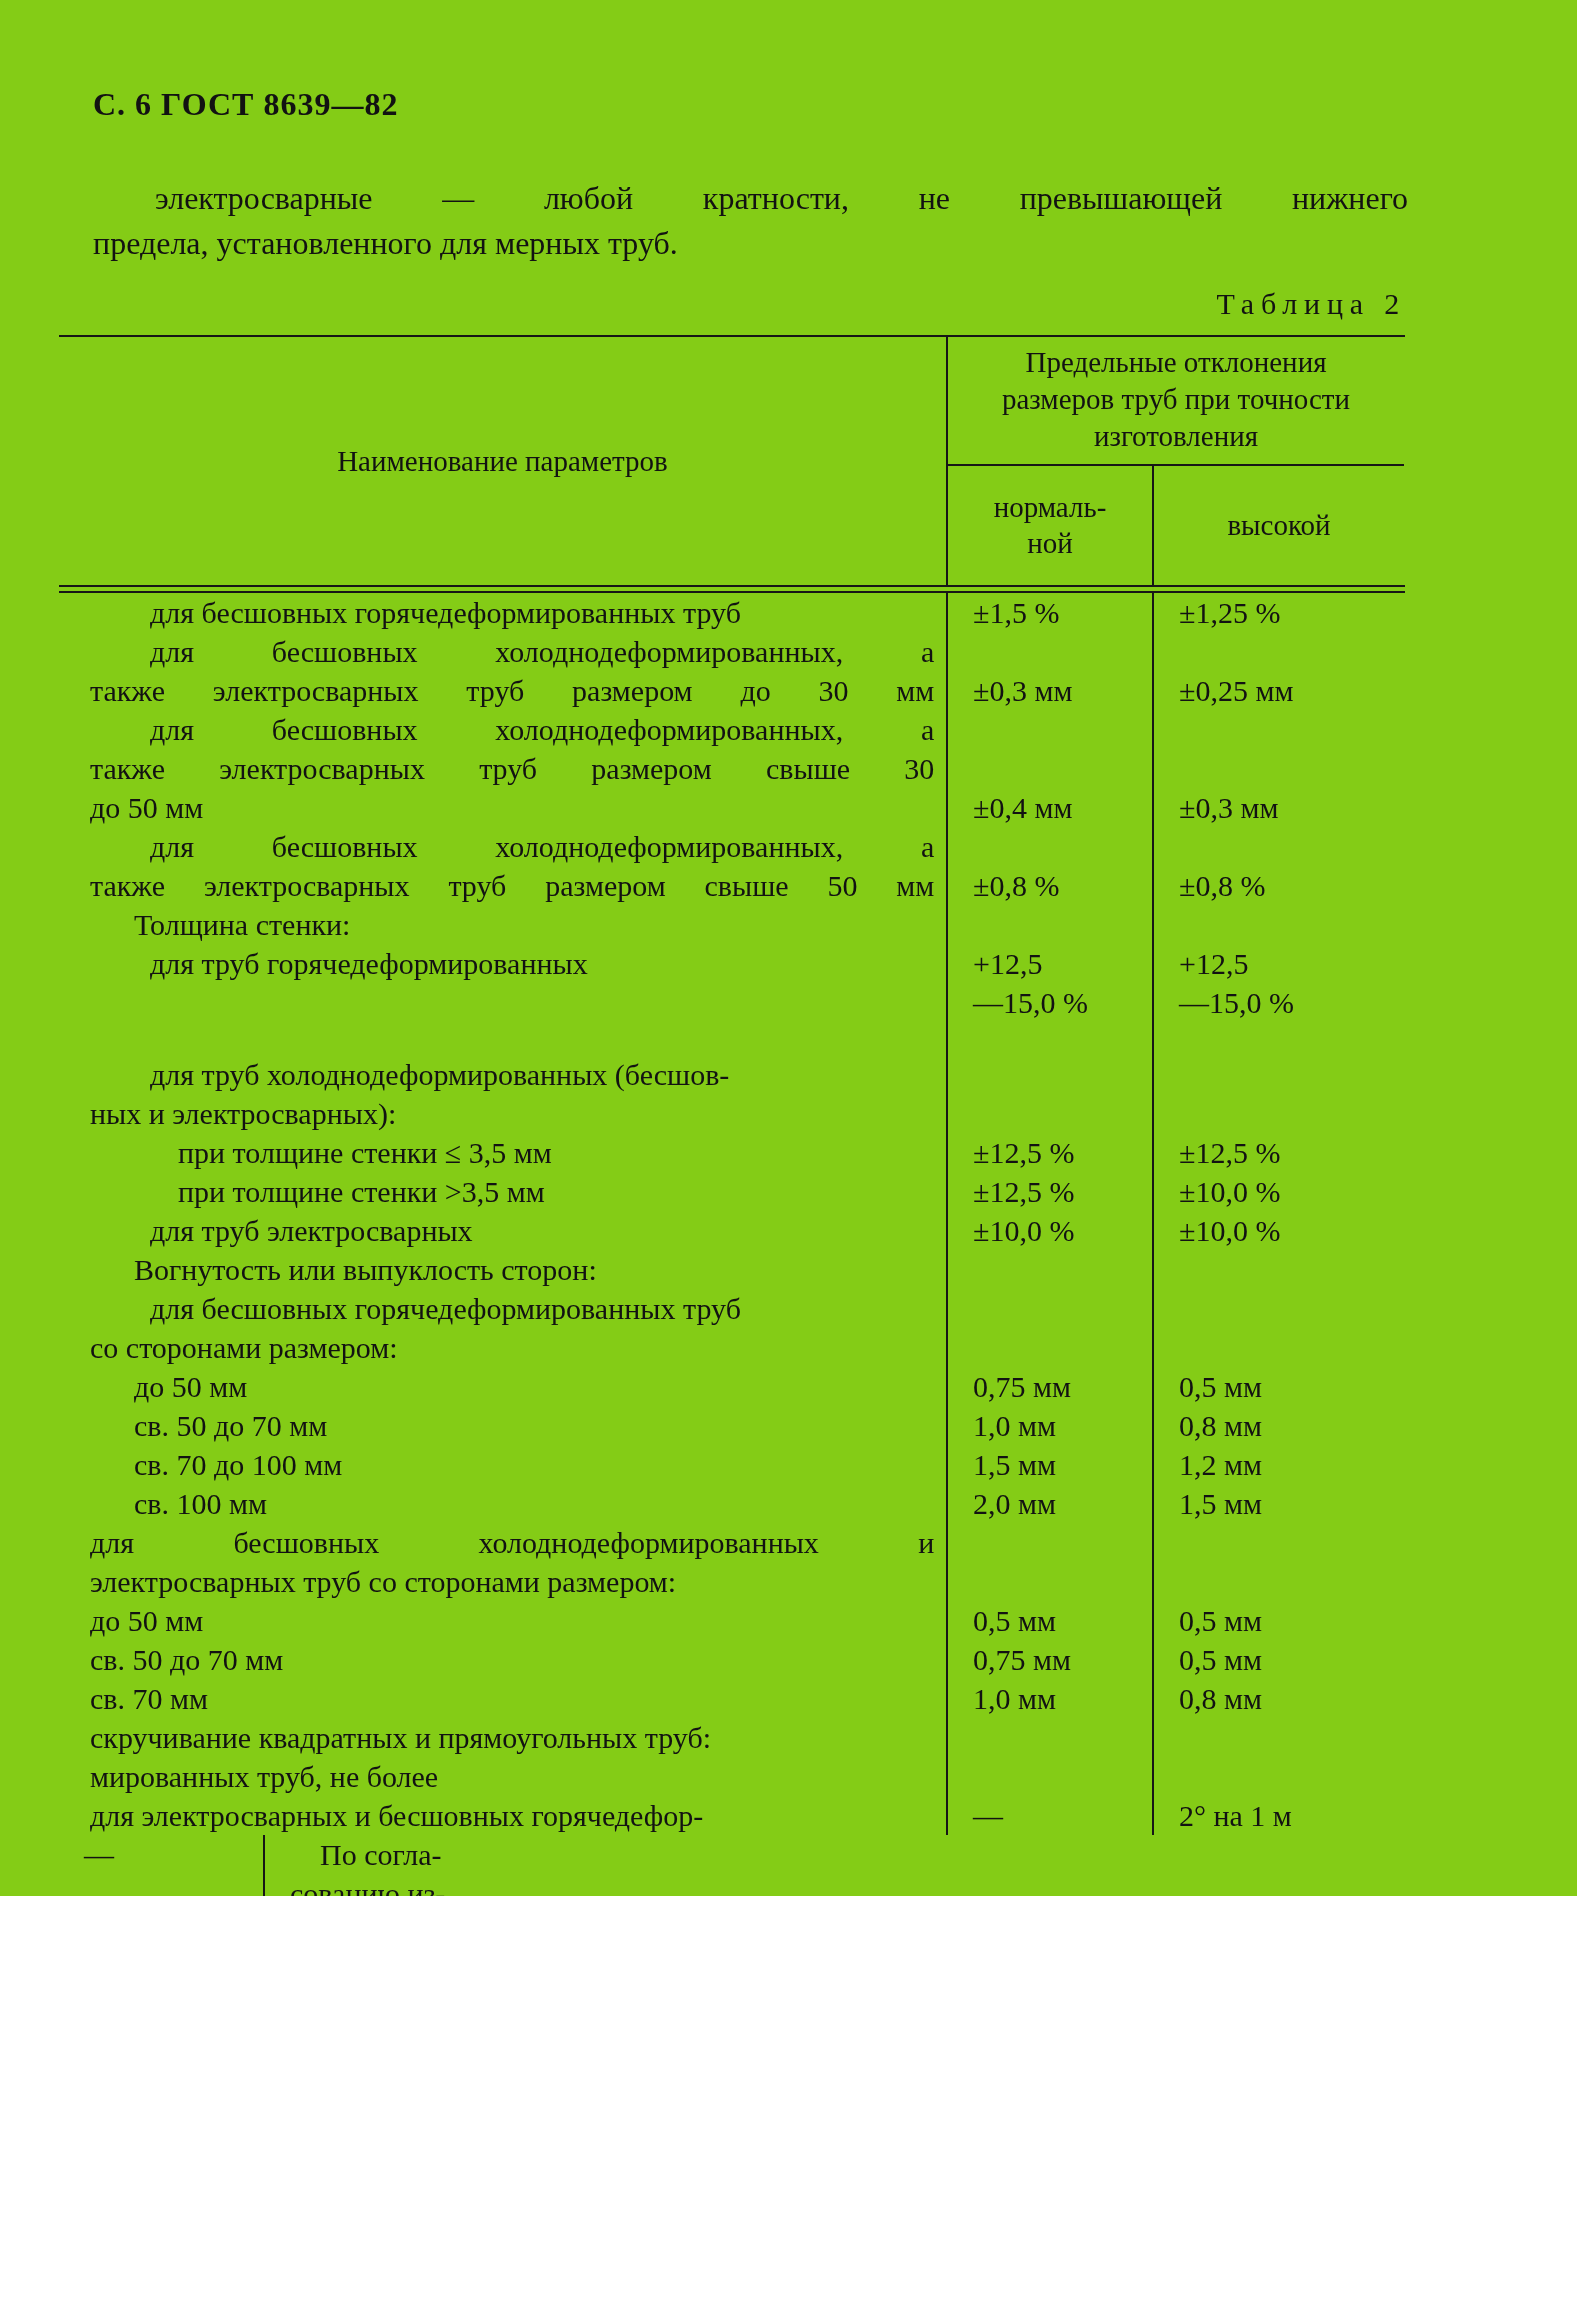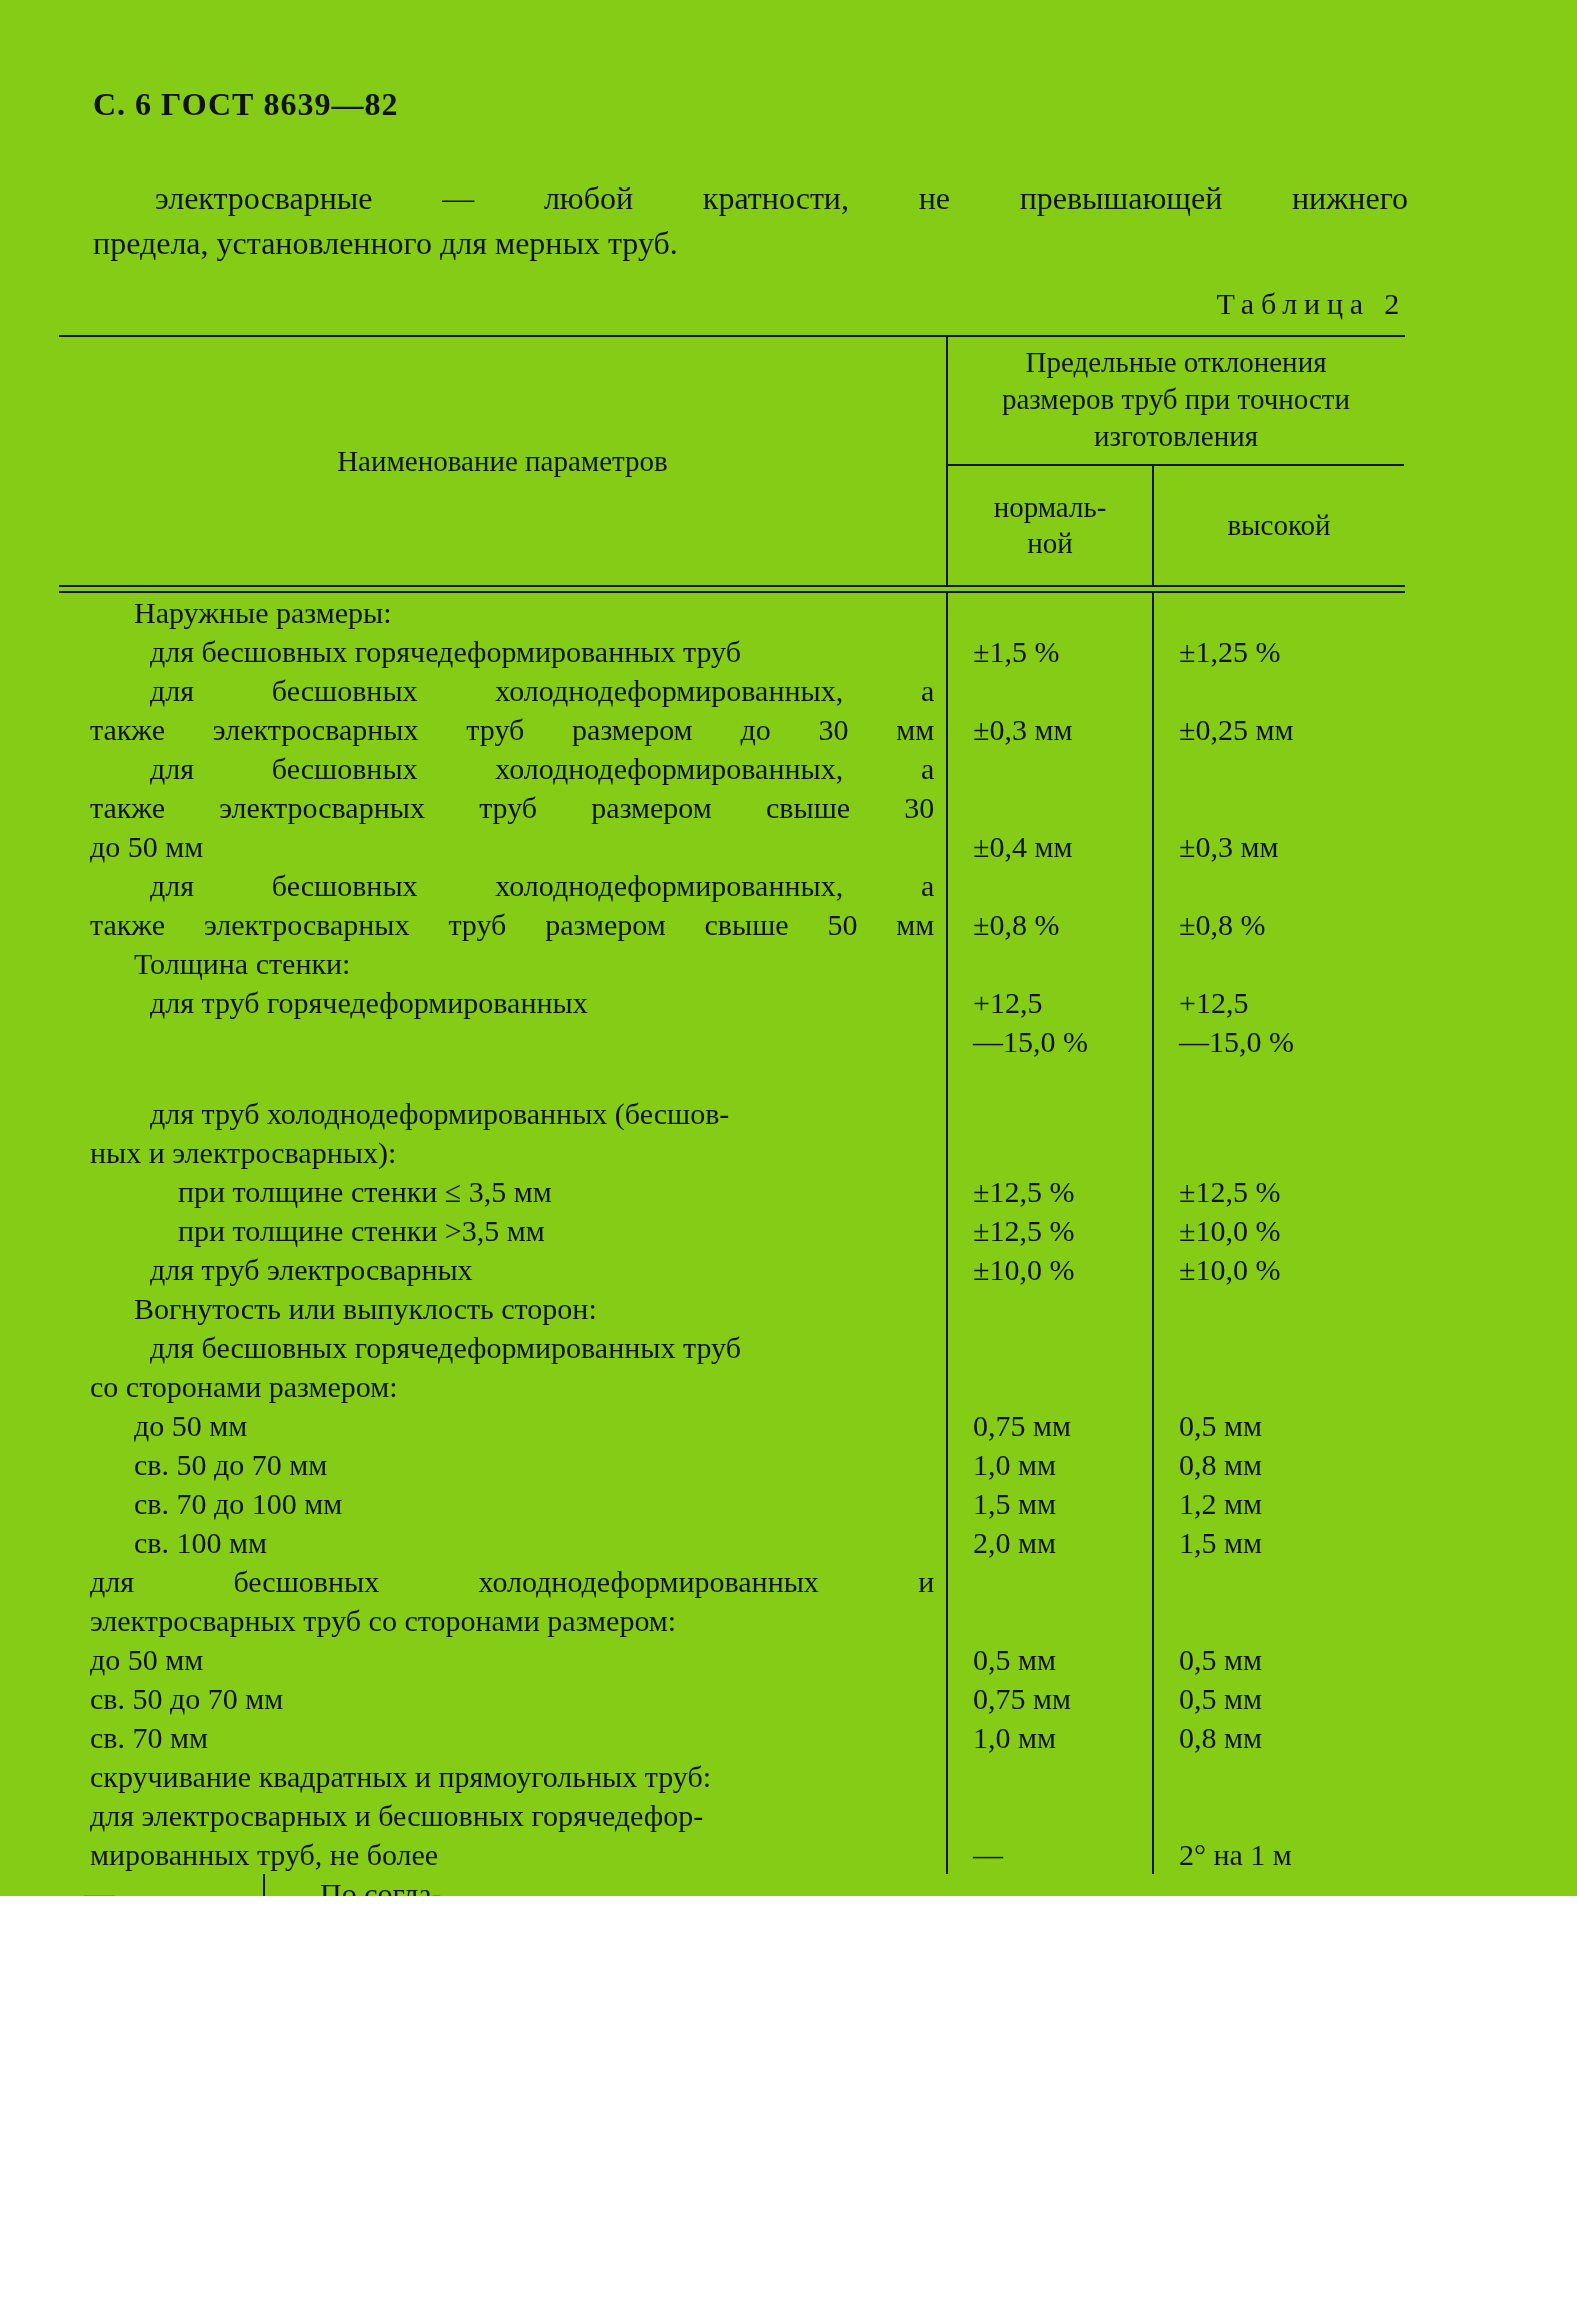--- a/index.html
+++ b/index.html
@@ -102,23 +102,20 @@
         <div class="h-subs">
           <div class="h-sub normal">нормаль-
 ной</div>
           <div class="h-sub high">высокой</div>
         </div>
       </div>
     </div>
     <div class="dline"></div>
     <div class="tbody">
         <div class="trow">
-          <div class="cell name">
-            <div class="line ind1">Наружные размеры:</div>
-          </div>
           <div class="cell val normal"></div>
           <div class="cell val high"></div>
         </div>
         <div class="trow">
           <div class="cell name">
             <div class="line ind2">для бесшовных горячедеформированных труб</div>
           </div>
           <div class="cell val normal">±1,5 %</div>
           <div class="cell val high">±1,25 %</div>
         </div>
@@ -266,22 +263,22 @@
         </div>
         <div class="trow">
           <div class="cell name">
             <div class="line ind0">скручивание квадратных и прямоугольных труб:</div>
           </div>
           <div class="cell val normal"></div>
           <div class="cell val high"></div>
         </div>
         <div class="trow">
           <div class="cell name">
+            <div class="line ind0">мированных труб, не более</div>
             <div class="line ind0">для электросварных и бесшовных горячедефор-</div>
-            <div class="line ind0">мированных труб, не более</div>
           </div>
           <div class="cell val normal">—</div>
           <div class="cell val high">2° на 1 м</div>
         </div>
         <div class="trow v-start">
           <div class="cell val normal">—</div>
           <div class="cell val high">    По согла-
 сованию из-
 готовителя с
 потребителем</div>

